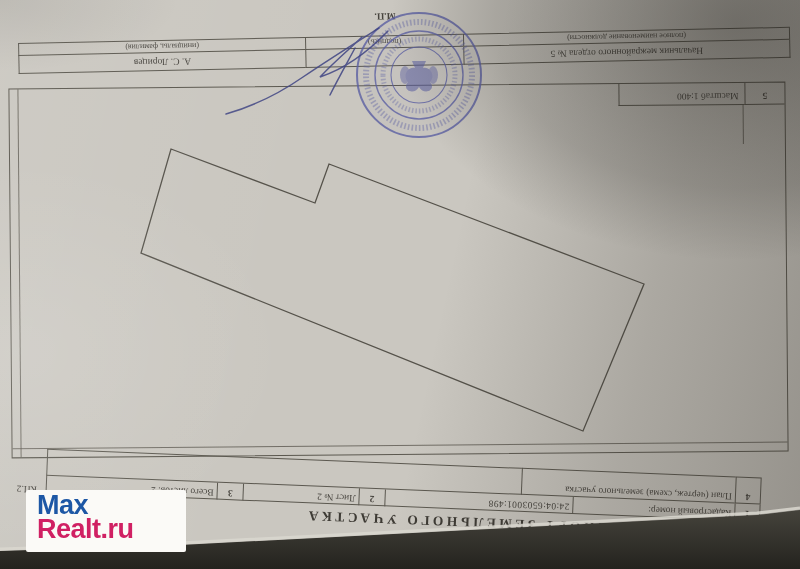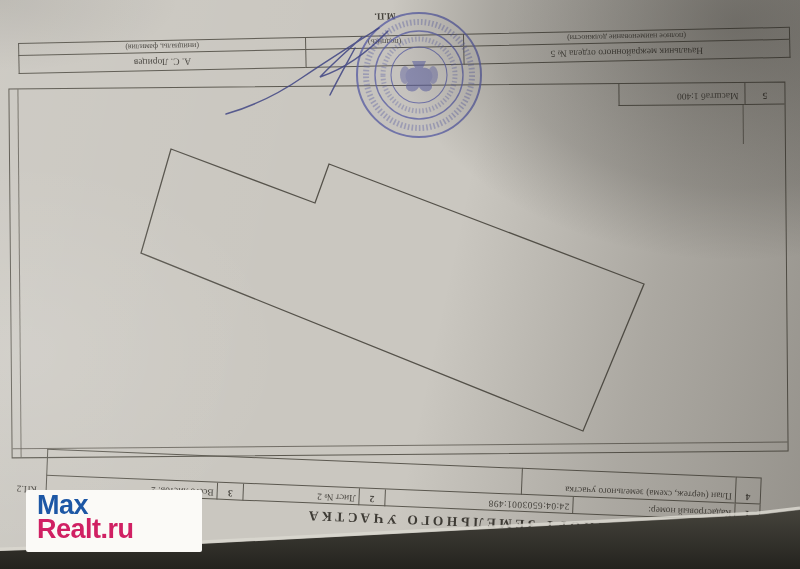--- a/index.html
+++ b/index.html
@@ -61,21 +61,21 @@
   .overlay{position:absolute;left:0;top:0;}
 
   
   .shade{position:absolute;inset:0;pointer-events:none;background:
      radial-gradient(480px 330px at 92% 4%, rgba(32,30,26,0.42), rgba(32,30,26,0.20) 50%, rgba(0,0,0,0) 72%),
      linear-gradient(102deg, rgba(255,255,255,0.07) 0%, rgba(0,0,0,0) 38%, rgba(0,0,0,0) 55%, rgba(48,44,38,0.20) 78%, rgba(48,44,38,0.34) 100%),
      radial-gradient(420px 300px at 2% 62%, rgba(255,255,255,0.12), rgba(0,0,0,0) 65%),
      radial-gradient(300px 120px at 0% 0%, rgba(40,38,34,0.10), rgba(0,0,0,0) 60%);}
   .desk{position:absolute;left:0;top:0;}
 
-  .watermark{position:absolute;left:26px;top:490px;width:176px;height:62px;
+  .watermark{position:absolute;left:26px;top:490px;width:160px;height:62px;
              background:#fbfaf7;border-radius:2px;padding-left:11px;padding-top:1px;
              box-sizing:border-box;font-family:"Liberation Sans", sans-serif;font-weight:bold;}
   .wm-line1{font-size:27px;line-height:28px;letter-spacing:-0.5px;color:#1d57a5;}
   .wm-line2{font-size:27px;line-height:26px;letter-spacing:-0.5px;color:#d02063;margin-top:-3px;}
 </style>
 </head>
 <body>
 
 <div class="photo">
 

